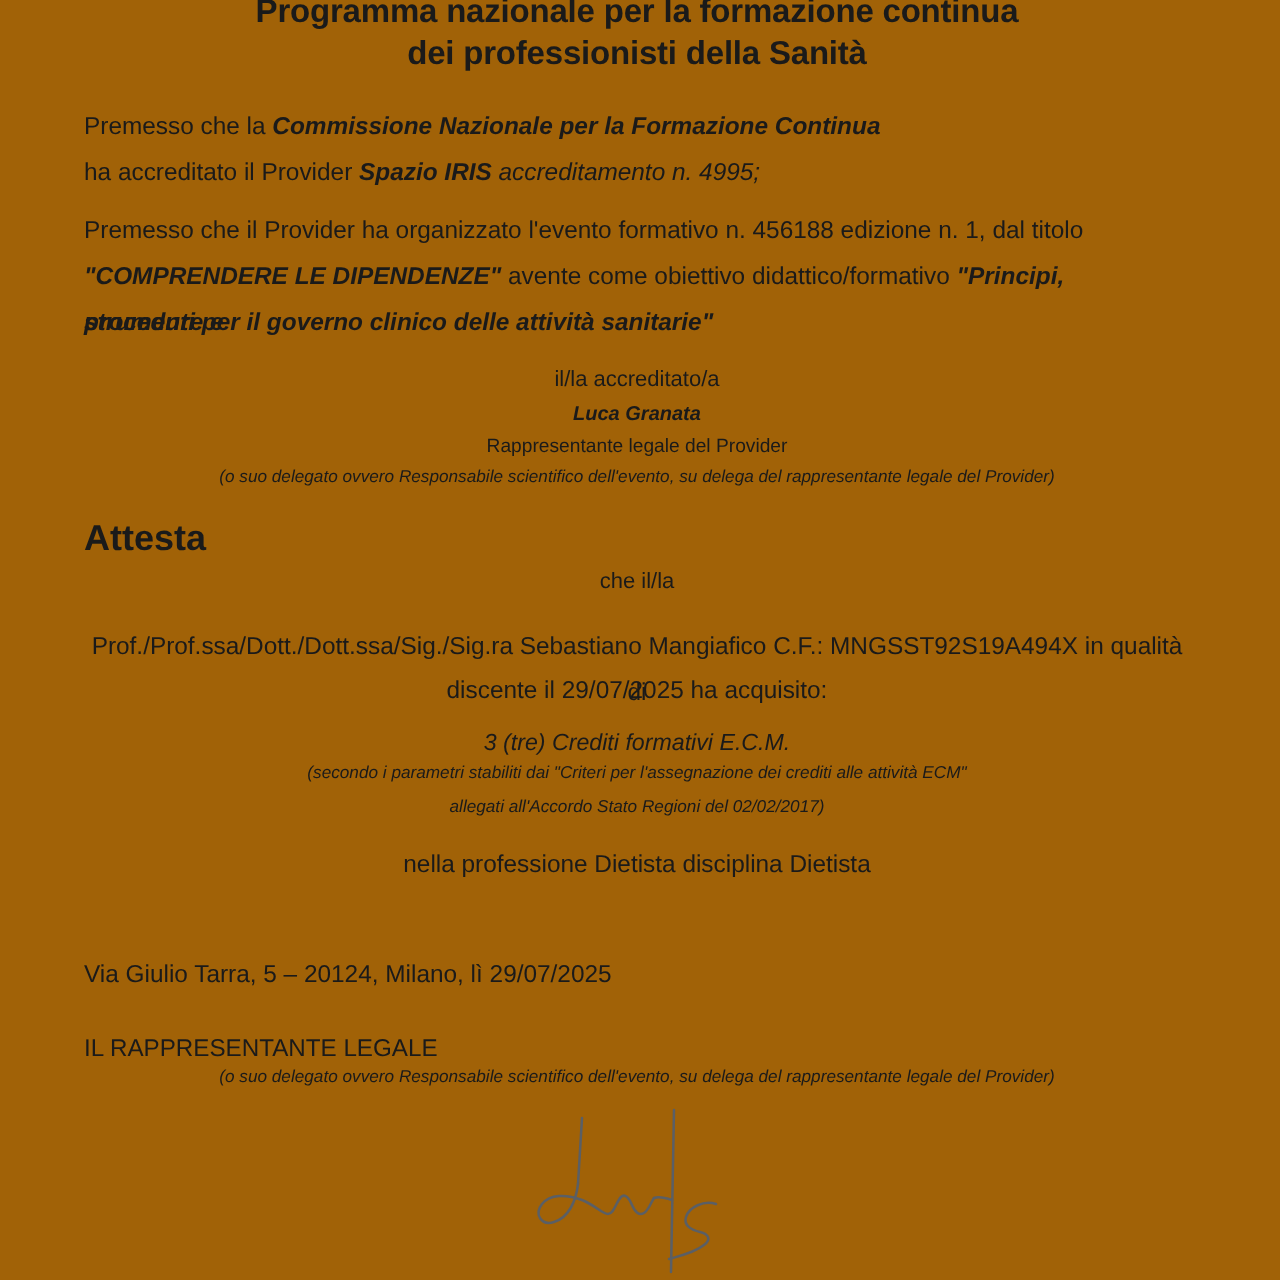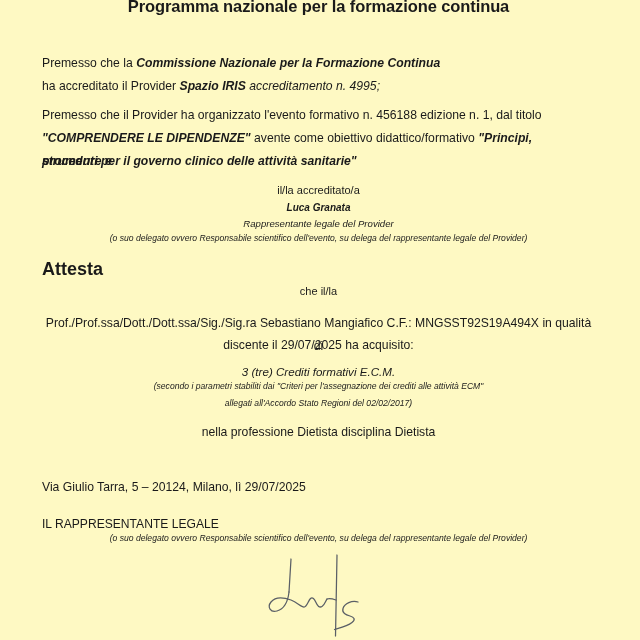--- a/index.html
+++ b/index.html
@@ -13,21 +13,21 @@
     overflow: hidden;
     font-family: "Liberation Sans", sans-serif;
     color: #1a1a1a;
     -webkit-font-smoothing: antialiased;
   }
 
   #certificate {
     position: relative;
     width: 640px;
     height: 640px;
-    background: #fef9c3;
+    background: #a16207;
     box-sizing: border-box;
   }
 
   .page-body {
     position: absolute;
     left: 42px;
     right: 45px;
     top: 0;
   }
 
@@ -68,21 +68,20 @@
   .ctr      { text-align: center; }
   .small    { font-size: 11px; line-height: 16px; }
   .name-line {
     font-size: 10px;
     font-weight: bold;
     font-style: italic;
     line-height: 18px;
   }
   .role-line {
     font-size: 9.6px;
-    font-style: italic;
     line-height: 15px;
   }
   .delegate-line {
     font-size: 8.6px;
     font-style: italic;
     line-height: 14px;
   }
   .credits-line {
     font-size: 11.6px;
     font-weight: normal;
@@ -128,20 +127,21 @@
 </style>
 </head>
 <body>
 
 <div id="certificate">
   <div class="page-body">
 
     <div class="row" style="top:-4px;">
       <div class="doc-title">
         <span>Programma nazionale per la formazione continua</span>
+        <span class="line2">dei professionisti della Sanità</span>
       </div>
     </div>
 
     <div class="row" style="top:52px;">
       <p class="para">
         <span>Premesso che la </span><span class="bi">Commissione Nazionale per la Formazione Continua</span>
       </p>
     </div>
 
     <div class="row" style="top:75px;">

